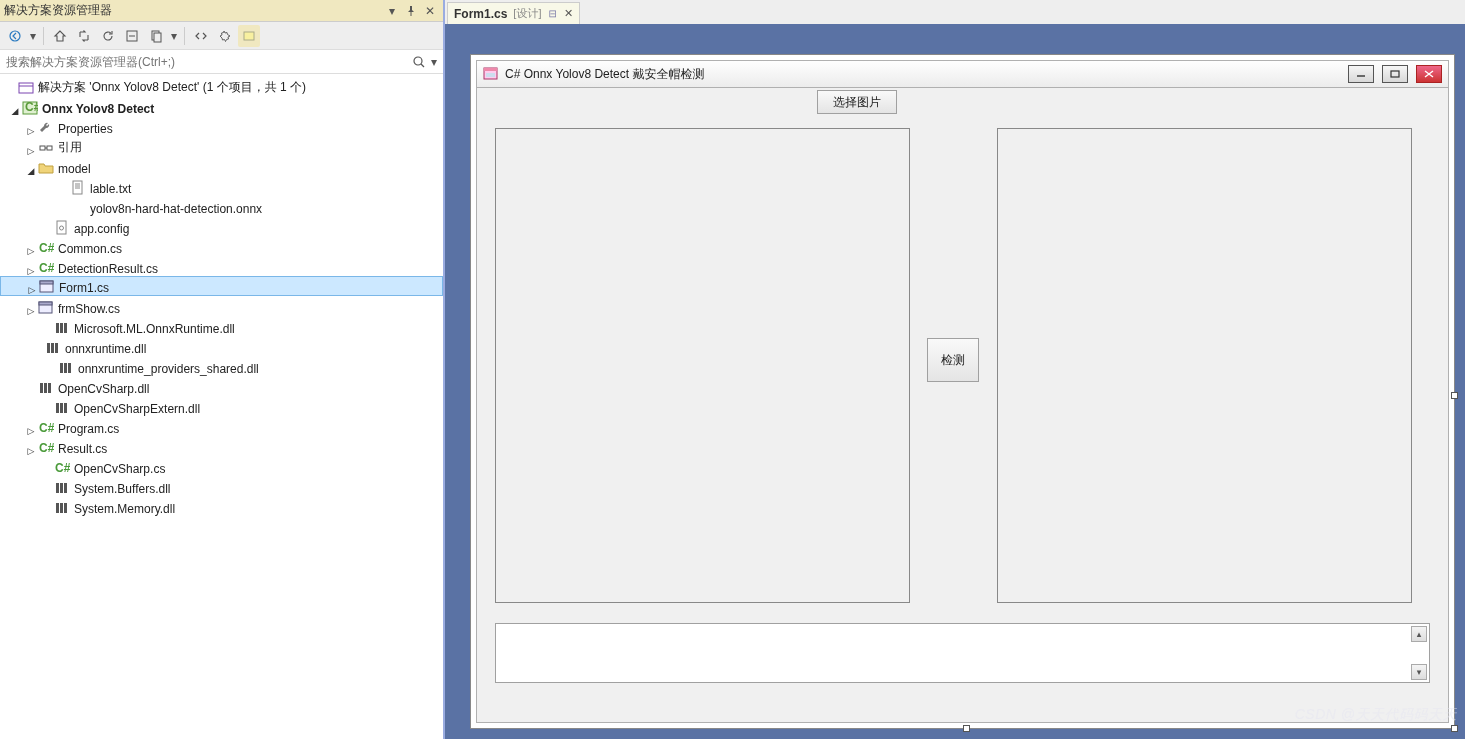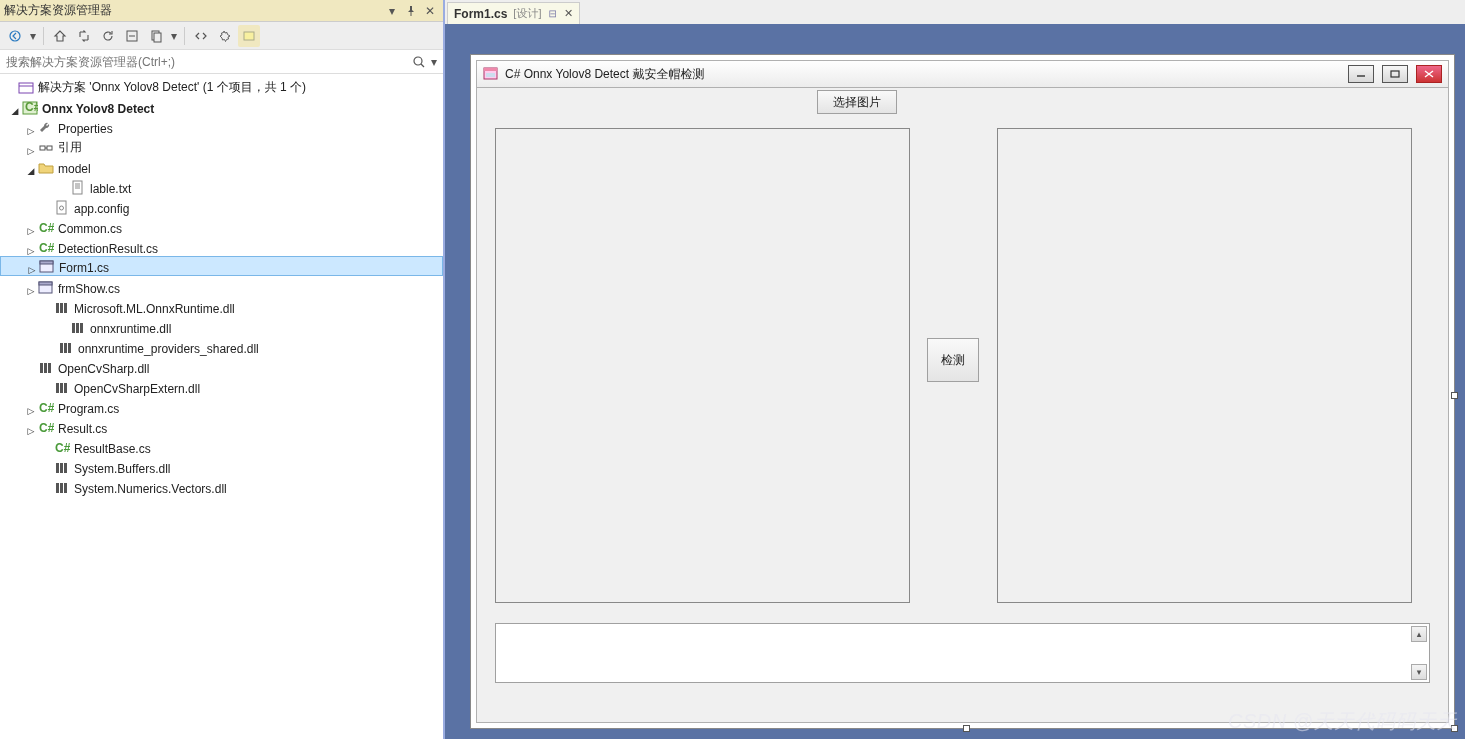--- a/index.html
+++ b/index.html
@@ -56,21 +56,21 @@
 
     .win-client { flex: 1; background: #f0f0f0; border: 1px solid #b0b0b0; border-top: none; position: relative; }
 
     .btn-ctrl { position: absolute; background: linear-gradient(#f9f9f9,#e4e4e4); border: 1px solid #a0a0a0; display: flex; align-items: center; justify-content: center; color: #222; cursor: pointer; }
     .picbox { position: absolute; border: 1px solid #888; background: #f0f0f0; }
     .textbox { position: absolute; border: 1px solid #a0a0a0; background: #fff; }
     .textbox .scrollbtn { position: absolute; right: 2px; width: 16px; height: 16px; background: linear-gradient(#f4f4f4,#ddd); border: 1px solid #aaa; display:flex;align-items:center;justify-content:center;font-size:9px;color:#555;}
 
     .size-handle { position:absolute; width:7px; height:7px; background:#fff; border:1px solid #555; }
     
-    .watermark { position: absolute; right: 8px; bottom: 4px; color: rgba(230,230,240,0.55); font-style: italic; font-size: 20px; pointer-events: none; letter-spacing: 0.5px;}
+    .watermark { position: absolute; right: 8px; bottom: 15px; color: rgba(230,230,240,0.55); font-style: italic; font-size: 14px; pointer-events: none; letter-spacing: 0.5px;}
   </style>
 </head>
 <body>
 
 <div class="explorer">
 
   <div class="explorer-title">
     <span class="label">解决方案资源管理器</span>
     <span class="btn">▾</span>
     <span class="btn">
@@ -205,20 +205,25 @@
     <div class="tree-row" style="padding-left:56px">
       <span class="arrow none">▸</span>
       <span class="node-icon">
           <svg width="16" height="16">
             <rect x="3" y="1" width="9" height="13" fill="#fff" stroke="#888"></rect>
             <path d="M5 4h5M5 6h5M5 8h5" stroke="#888"></path>
           </svg>
         </span>
       <span class="node-label">lable.txt</span>
     </div>
+    <div class="tree-row" style="padding-left:56px">
+      <span class="arrow none">▸</span>
+      <span class="node-icon" style="visibility:hidden"></span>
+      <span class="node-label">yolov8n-hard-hat-detection.onnx</span>
+    </div>
 
     <div class="tree-row" style="padding-left:40px">
       <span class="arrow none">▸</span>
       <span class="node-icon">
           <svg width="16" height="16">
             <rect x="3" y="1" width="9" height="13" fill="#fff" stroke="#888"></rect>
             <circle cx="7.5" cy="8" r="2" fill="none" stroke="#888"></circle>
           </svg>
         </span>
       <span class="node-label">app.config</span>
@@ -270,21 +275,21 @@
         <span class="arrow none">▸</span>
         <span class="node-icon">
           <svg width="16" height="16">
             <rect x="2" y="3" width="3" height="10" fill="#555"></rect>
             <rect x="6" y="3" width="3" height="10" fill="#555"></rect>
             <rect x="10" y="3" width="3" height="10" fill="#555"></rect>
           </svg>
         </span>
         <span class="node-label">Microsoft.ML.OnnxRuntime.dll</span>
       </div>
-    <div class="tree-row" style="padding-left:56px">
+    <div class="tree-row" style="padding-left:31px">
         <span class="arrow none">▸</span>
         <span class="node-icon">
           <svg width="16" height="16">
             <rect x="2" y="3" width="3" height="10" fill="#555"></rect>
             <rect x="6" y="3" width="3" height="10" fill="#555"></rect>
             <rect x="10" y="3" width="3" height="10" fill="#555"></rect>
           </svg>
         </span>
         <span class="node-label">onnxruntime.dll</span>
       </div>
@@ -342,21 +347,21 @@
       <span class="node-label">Result.cs</span>
     </div>
 
     <div class="tree-row" style="padding-left:40px">
       <span class="arrow none">▸</span>
       <span class="node-icon">
           <svg width="16" height="16">
             <text x="1" y="12" font-size="10" fill="#4a9a3a" font-weight="bold">C#</text>
           </svg>
         </span>
-      <span class="node-label">ResultBase.cs</span>
+      <span class="node-label">OpenCvSharp.cs</span>
     </div>
 
     <div class="tree-row" style="padding-left:40px">
         <span class="arrow none">▸</span>
         <span class="node-icon">
           <svg width="16" height="16">
             <rect x="2" y="3" width="3" height="10" fill="#555"></rect>
             <rect x="6" y="3" width="3" height="10" fill="#555"></rect>
             <rect x="10" y="3" width="3" height="10" fill="#555"></rect>
           </svg>
@@ -365,21 +370,21 @@
       </div>
     <div class="tree-row" style="padding-left:40px">
         <span class="arrow none">▸</span>
         <span class="node-icon">
           <svg width="16" height="16">
             <rect x="2" y="3" width="3" height="10" fill="#555"></rect>
             <rect x="6" y="3" width="3" height="10" fill="#555"></rect>
             <rect x="10" y="3" width="3" height="10" fill="#555"></rect>
           </svg>
         </span>
-        <span class="node-label">System.Numerics.Vectors.dll</span>
+        <span class="node-label">System.Memory.dll</span>
       </div>
   </div>
 </div>
 
 <div class="editor">
   <div class="tabbar">
     <div class="tab">
       <span class="tab-text" style="font-weight:bold">Form1.cs</span>
       <span class="tab-suffix">[设计]</span>
       <span class="pin">⊟</span>

